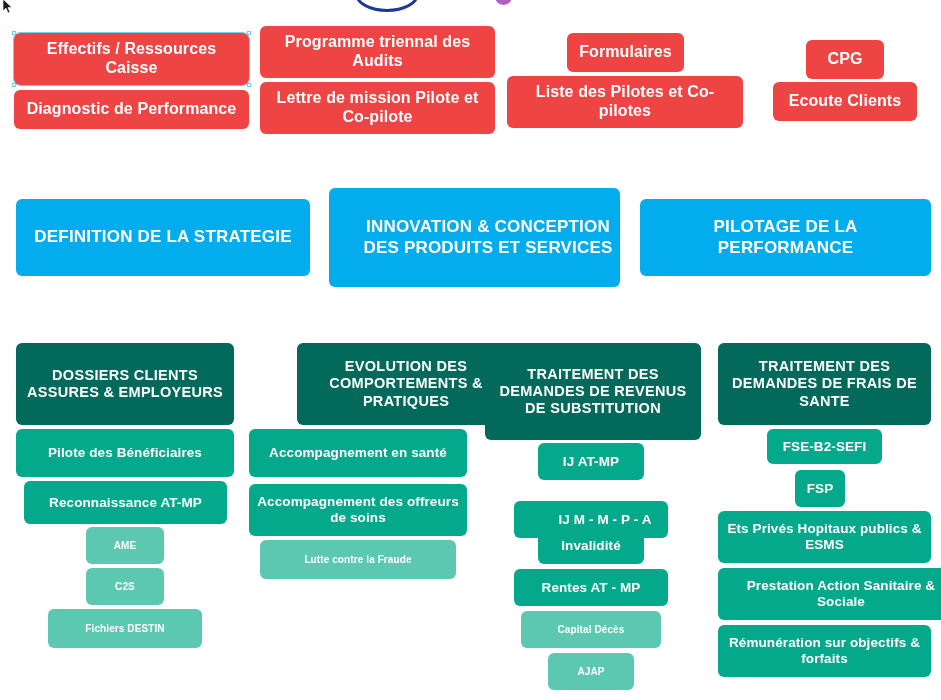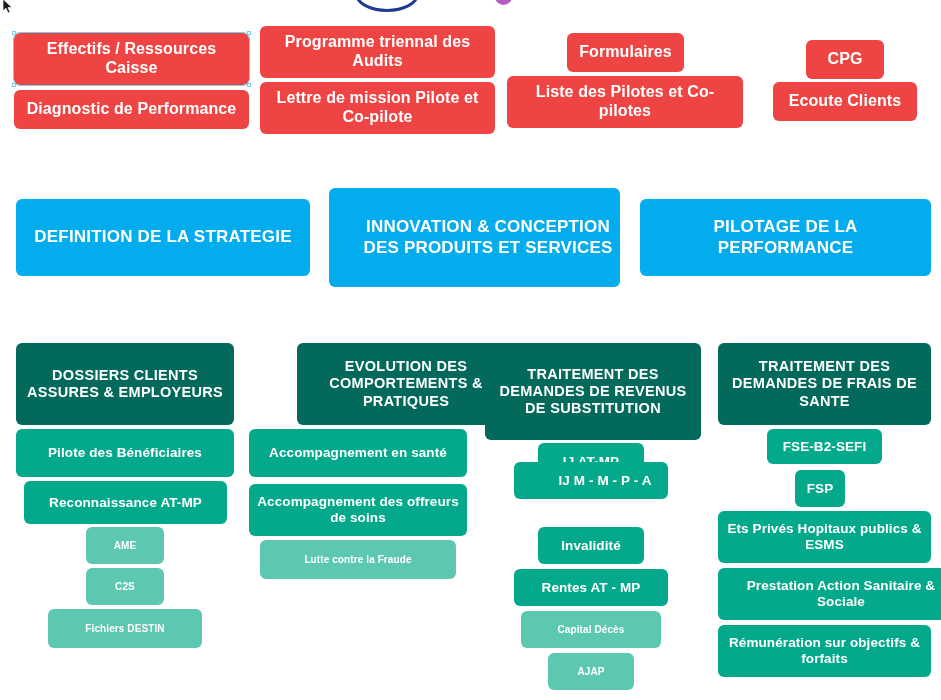--- a/index.html
+++ b/index.html
@@ -165,21 +165,21 @@
   <div class="box lt-teal" style="left:260px; top:540px; width:196px; height:39px;">
     <span>Lutte contre la Fraude</span>
   </div>
 
   <div class="box dark-teal" style="left:485px; top:343px; width:216px; height:97px;">
     <span>TRAITEMENT DES DEMANDES DE REVENUS DE SUBSTITUTION</span>
   </div>
   <div class="box teal" style="left:538px; top:443px; width:106px; height:37px;">
     <span>IJ AT-MP</span>
   </div>
-  <div class="box teal" style="left:514px; top:462px; width:154px; height:37px;padding-left:34px;">
+  <div class="box teal" style="left:514px; top:501px; width:154px; height:37px;padding-left:34px;">
     <span>IJ M - M - P - A</span>
   </div>
   <div class="box teal" style="left:538px; top:527px; width:106px; height:37px;">
     <span>Invalidité</span>
   </div>
   <div class="box teal" style="left:514px; top:569px; width:154px; height:37px;">
     <span>Rentes AT - MP</span>
   </div>
   <div class="box lt-teal" style="left:521px; top:611px; width:140px; height:37px;">
     <span>Capital Décès</span>

